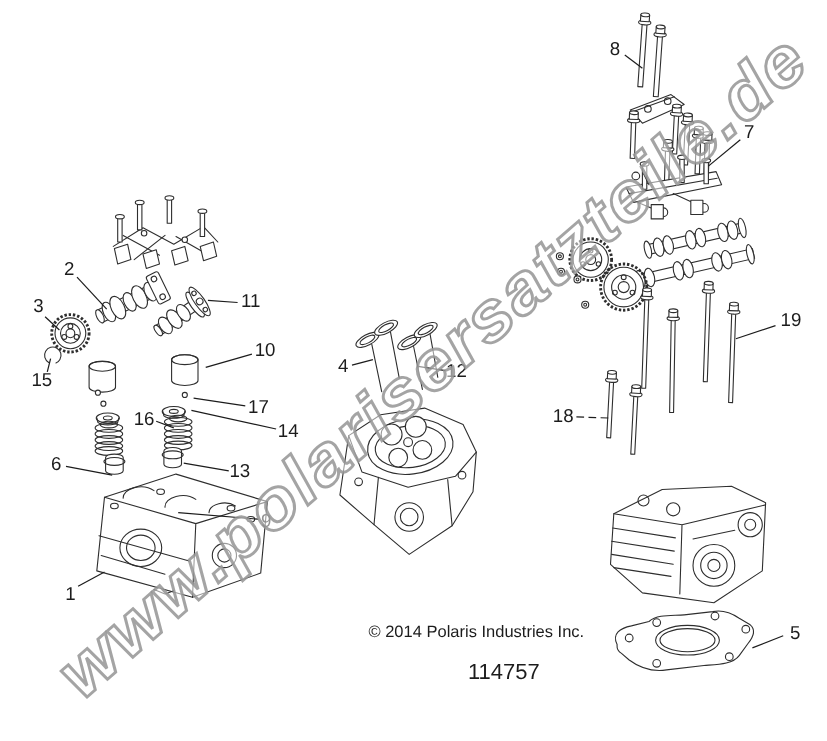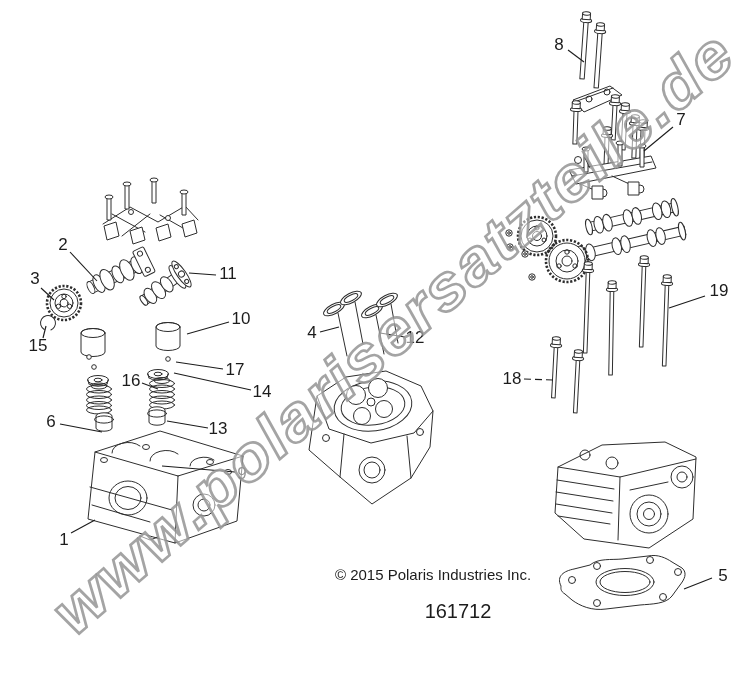--- a/index.html
+++ b/index.html
@@ -447,16 +447,16 @@
         </g>
     <g>
           <line class="callout-line" x1="705" y1="296" x2="669" y2="308"></line>
           <text class="callout-text" x="719" y="296" text-anchor="middle">19</text>
         </g>
   </g>
 
   <text class="wm" x="398" y="352" text-anchor="middle" transform="rotate(-41 398 338)" textLength="880" lengthAdjust="spacingAndGlyphs">www.polarisersatzteile.de</text>
 </svg>
 
-  <div class="footer-copy">© 2015 Polaris Industries Inc.</div>
-  <div class="footer-part">161712</div>
+  <div class="footer-copy">© 2014 Polaris Industries Inc.</div>
+  <div class="footer-part">114757</div>
 
 </div>
 
 </body></html>

